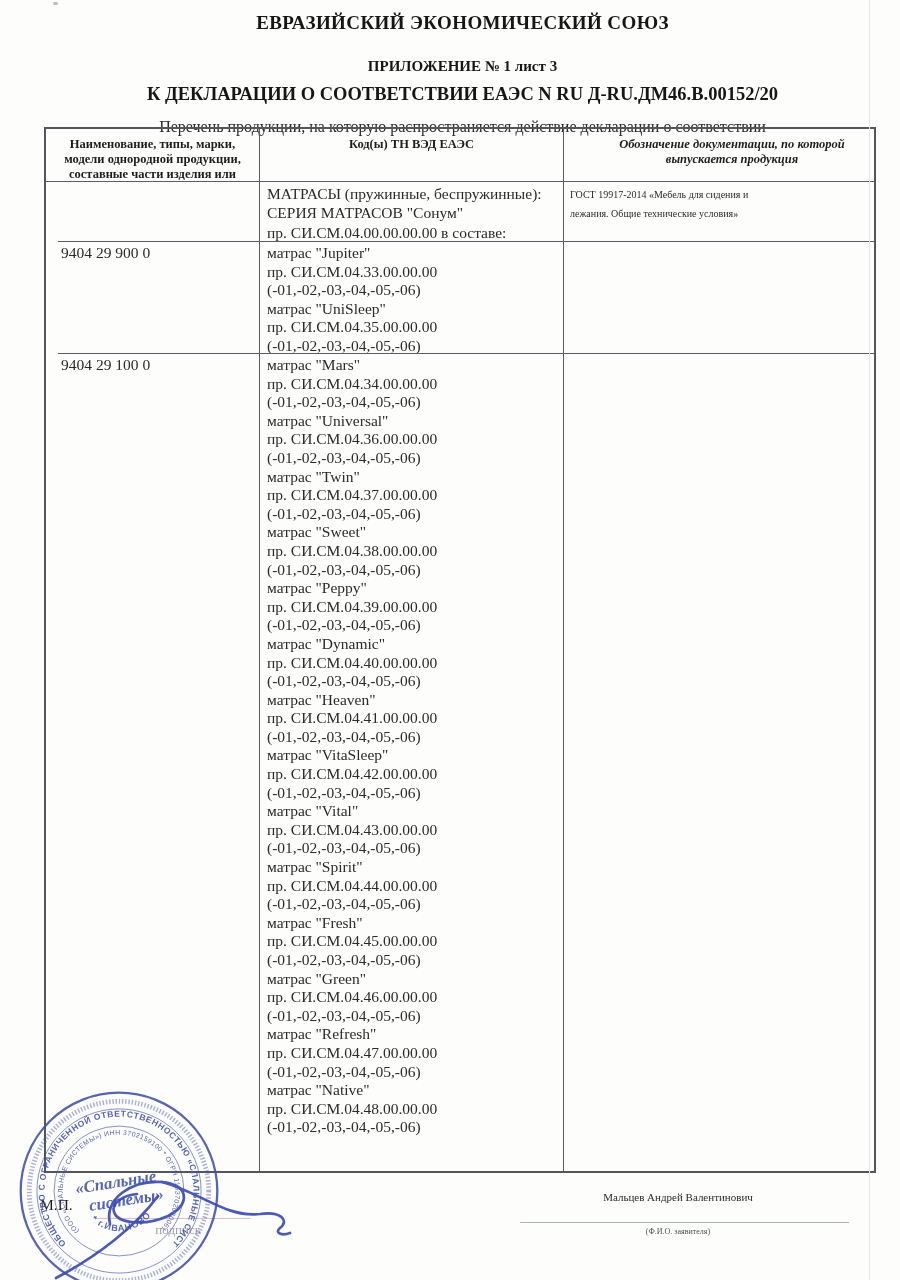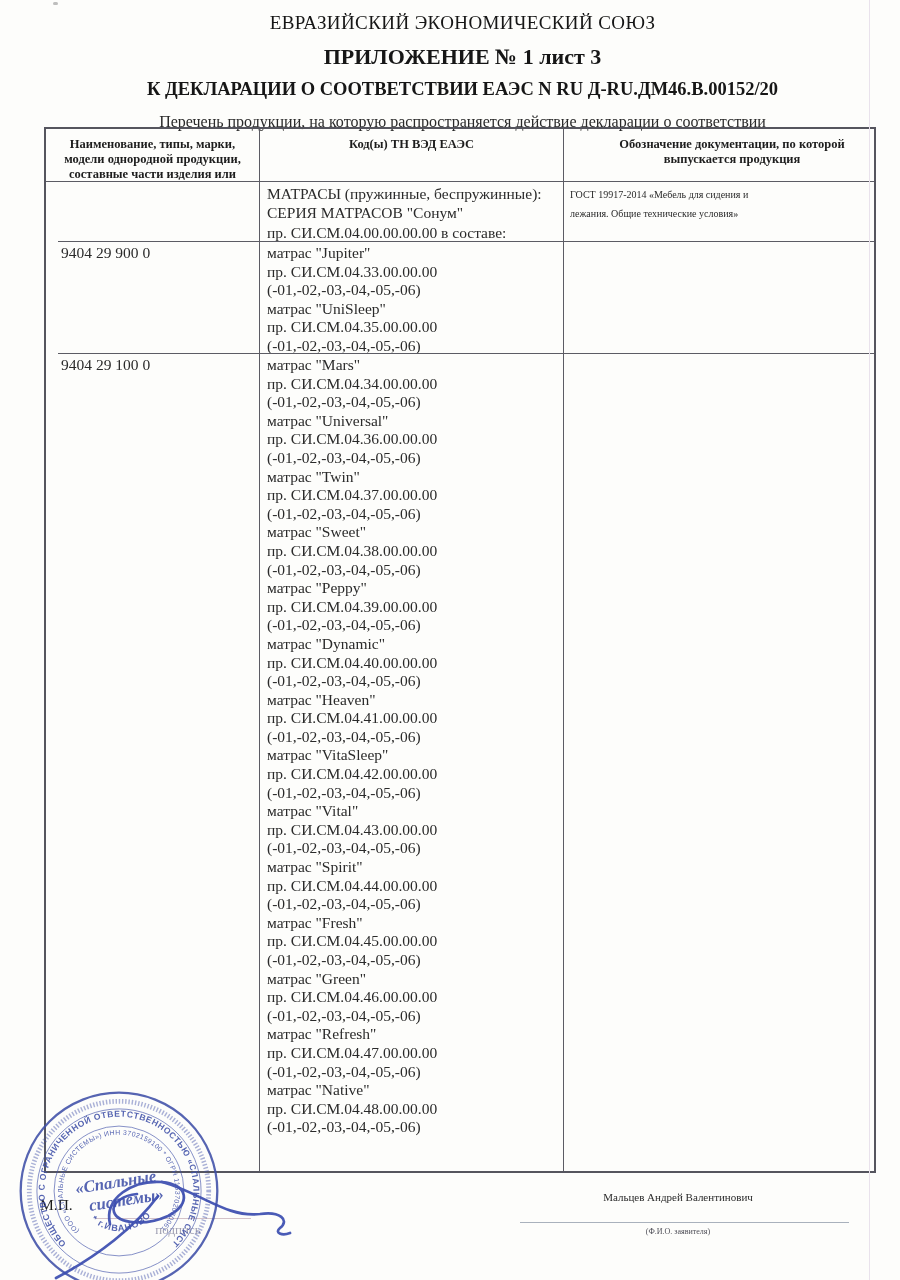--- a/index.html
+++ b/index.html
@@ -3,36 +3,36 @@
 <meta charset="utf-8">
 <style>
   html,body{margin:0;padding:0;background:#e8e8e8;}
   .page{
     position:relative;width:900px;height:1280px;margin:0 auto;
     background:#fdfdfb;overflow:hidden;
     font-family:"Liberation Serif","DejaVu Serif",serif;color:#222;
   }
   
   .titles{position:absolute;left:25px;top:0;width:875px;text-align:center;}
-  .t1{margin-top:12px;font-size:19px;font-weight:normal;letter-spacing:.4px;color:#161616;}
-  .t2{margin-top:10px;font-size:22px;font-weight:bold;color:#161616;}
+  .t1{margin-top:12px;font-size:19px;font-weight:bold;letter-spacing:.4px;color:#161616;}
+  .t2{margin-top:24px;font-size:15px;font-weight:bold;color:#161616;}
   .t3{margin-top:9px;font-size:18.5px;font-weight:bold;color:#161616;}
   .cap{margin-top:13px;font-size:16px;color:#2a2a2a;}
   
   .tbl{
     position:absolute;left:44px;top:127px;width:832px;height:1046px;
     box-sizing:border-box;border:2px solid #55555e;
     display:grid;grid-template-columns:214px 304px 310px;
     grid-template-rows:53px 60px 112px 817px;
   }
   .c{box-sizing:border-box;border-right:1.5px solid #5c5c64;border-bottom:1.5px solid #5c5c64;overflow:hidden;}
   .nr{border-right:none;} .nb{border-bottom:none;}
   .hc{font-weight:bold;font-size:12.5px;line-height:15px;text-align:center;padding-top:8px;color:#1d1d1d;}
   .hc2{padding-left:10px;padding-right:10px;}
-  .hc3{padding-left:26px;}
+  .hc3{padding-left:26px;font-style:italic;}
   .lines{white-space:pre-line;}
   .codecell{font-size:15.5px;line-height:18px;padding:2px 2px 0 3px;color:#2a2a2a;margin-left:12px;}
   .namecell{font-size:15.5px;line-height:18.6px;padding:2px 4px 0 7px;color:#2a2a2a;}
   .doccell{font-size:10px;line-height:19.4px;padding:3px 4px 0 6px;color:#2a2a2a;}
   .r1name{line-height:19.4px;}
   
   .mp{position:absolute;left:40px;top:1196px;font-size:15.5px;color:#1d1d1d;z-index:2;}
   .sigline-left{position:absolute;left:95px;top:1218px;width:156px;height:1px;background:#d3c2c8;z-index:1;}
   .sigcap-left{position:absolute;left:150px;top:1222px;width:56px;text-align:center;
     font-size:13px;color:#8f8fa6;opacity:.85;z-index:1;}

